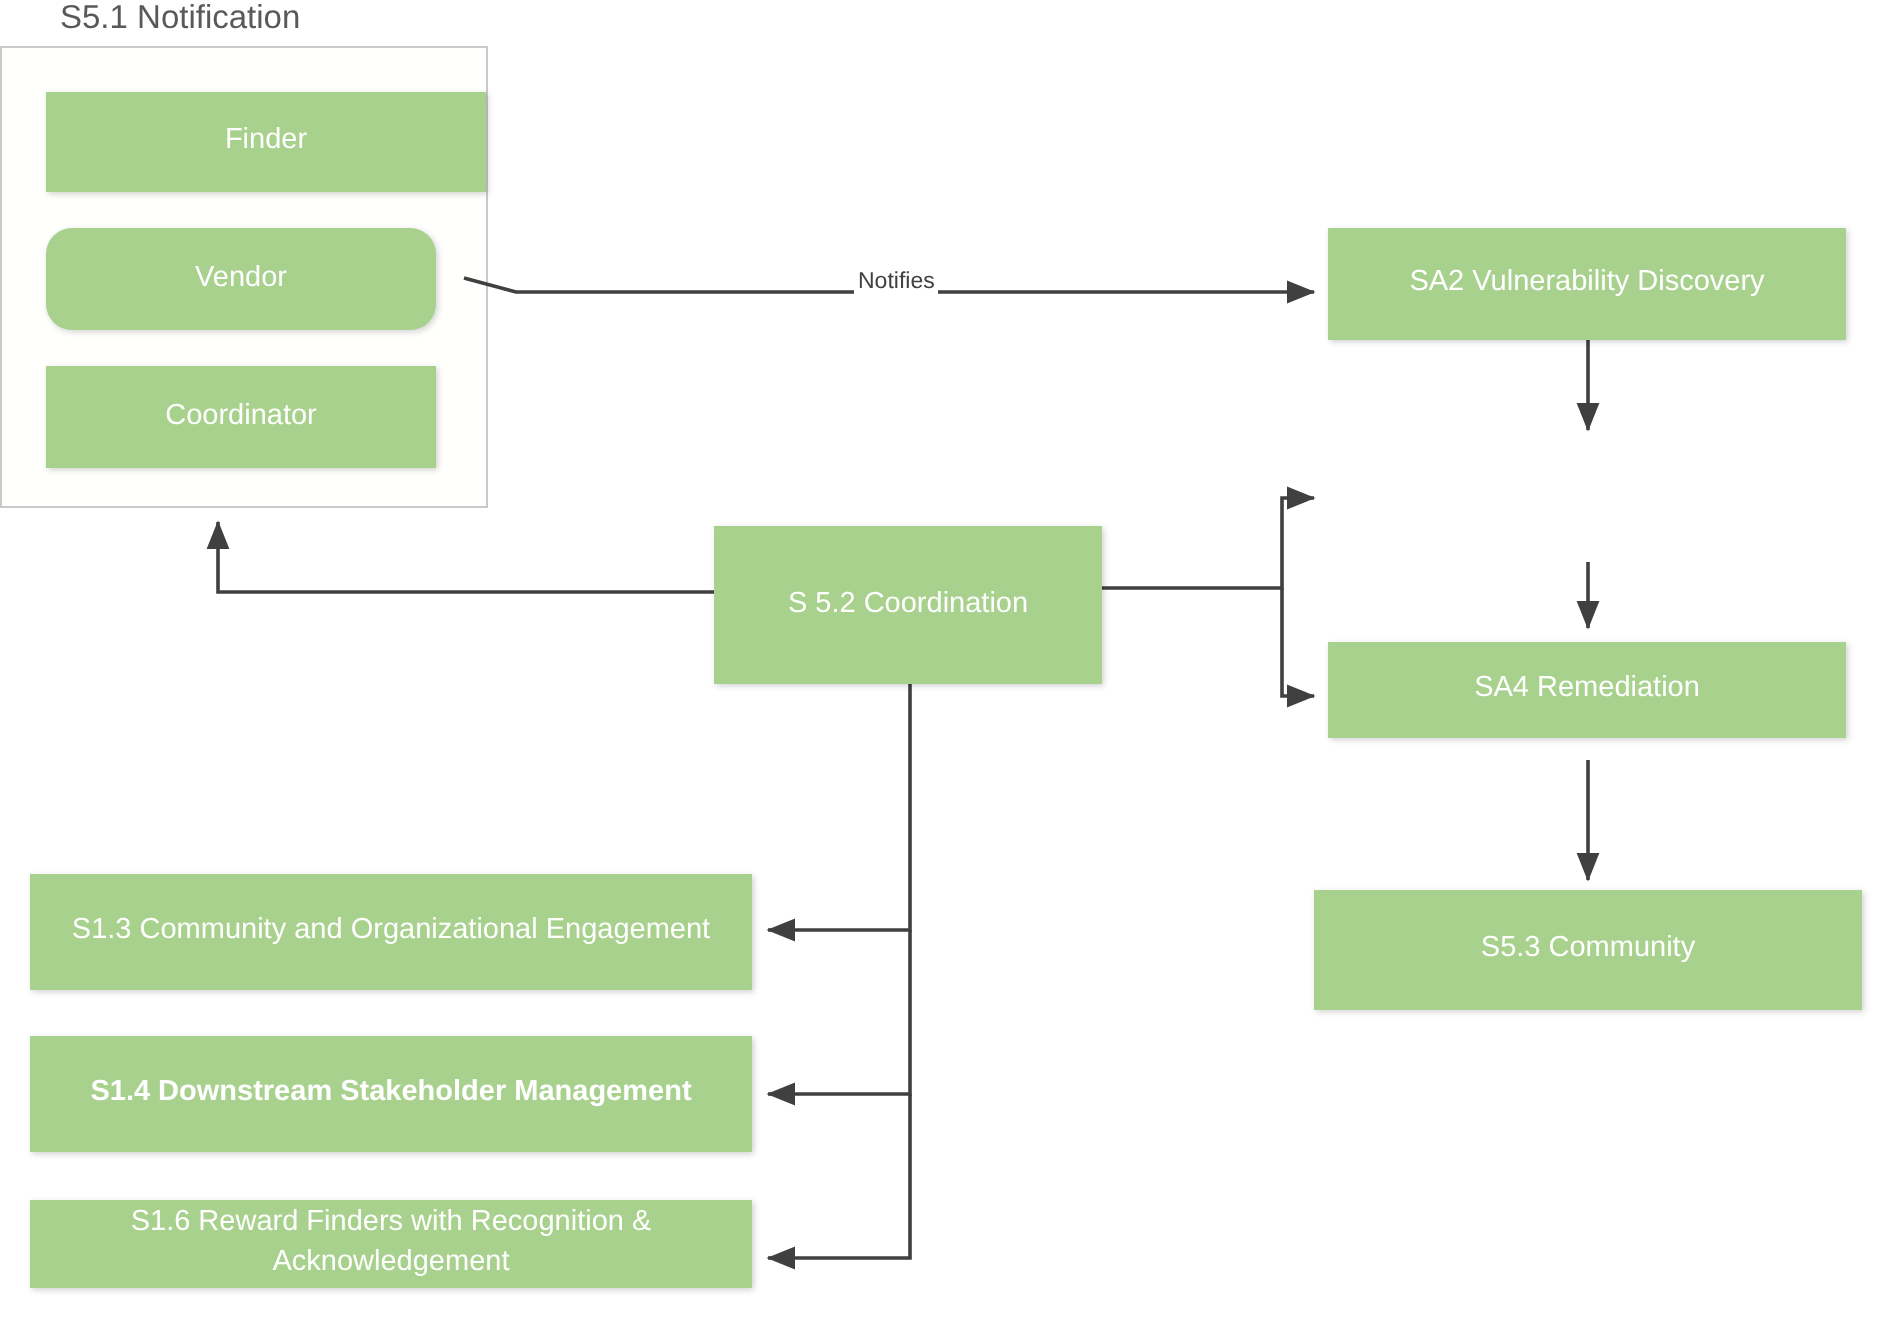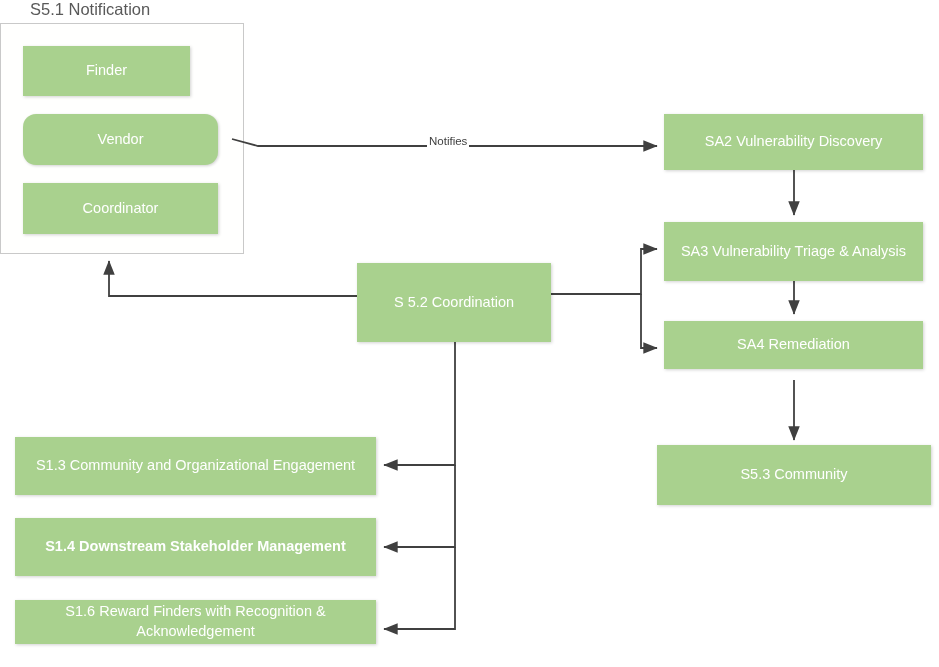--- a/index.html
+++ b/index.html
@@ -103,31 +103,30 @@
 
     <path class="edge-path" d="M 455,327 L 455,465 L 384,465" marker-end="url(#arrow)"></path>
 
     <path class="edge-path" d="M 455,465 L 455,547 L 384,547" marker-end="url(#arrow)"></path>
 
     <path class="edge-path" d="M 455,547 L 455,629 L 384,629" marker-end="url(#arrow)"></path>
   </svg>
 
   <div class="edge-label" style="left:427px; top:135px;">Notifies</div>
 
-  <div class="node" style="left:23px; top:46px; width:167px; height:50px;">Finder</div>
+  <div class="node" style="left:23px; top:46px; width:220px; height:50px;">Finder</div>
 
   <div class="node" style="left:23px; top:114px; width:195px; height:51px;border-radius:13px;">Vendor</div>
 
   <div class="node" style="left:23px; top:183px; width:195px; height:51px;">Coordinator</div>
 
   <div class="node" style="left:357px; top:263px; width:194px; height:79px;">S 5.2 Coordination</div>
 
   <div class="node" style="left:664px; top:114px; width:259px; height:56px;">SA2 Vulnerability Discovery</div>
 
-  <div class="node" style="left:664px; top:222px; width:259px; height:59px;">SA3 Vulnerability Triage &amp; Analysis</div>
 
   <div class="node" style="left:664px; top:321px; width:259px; height:48px;">SA4 Remediation</div>
 
   <div class="node" style="left:657px; top:445px; width:274px; height:60px;">S5.3 Community</div>
 
   <div class="node" style="left:15px; top:437px; width:361px; height:58px;">S1.3 Community and Organizational Engagement</div>
 
   <div class="node" style="left:15px; top:518px; width:361px; height:58px;font-weight:bold;">S1.4 Downstream Stakeholder Management</div>
 
   <div class="node" style="left:15px; top:600px; width:361px; height:44px;">S1.6 Reward Finders with Recognition &amp; Acknowledgement</div>

